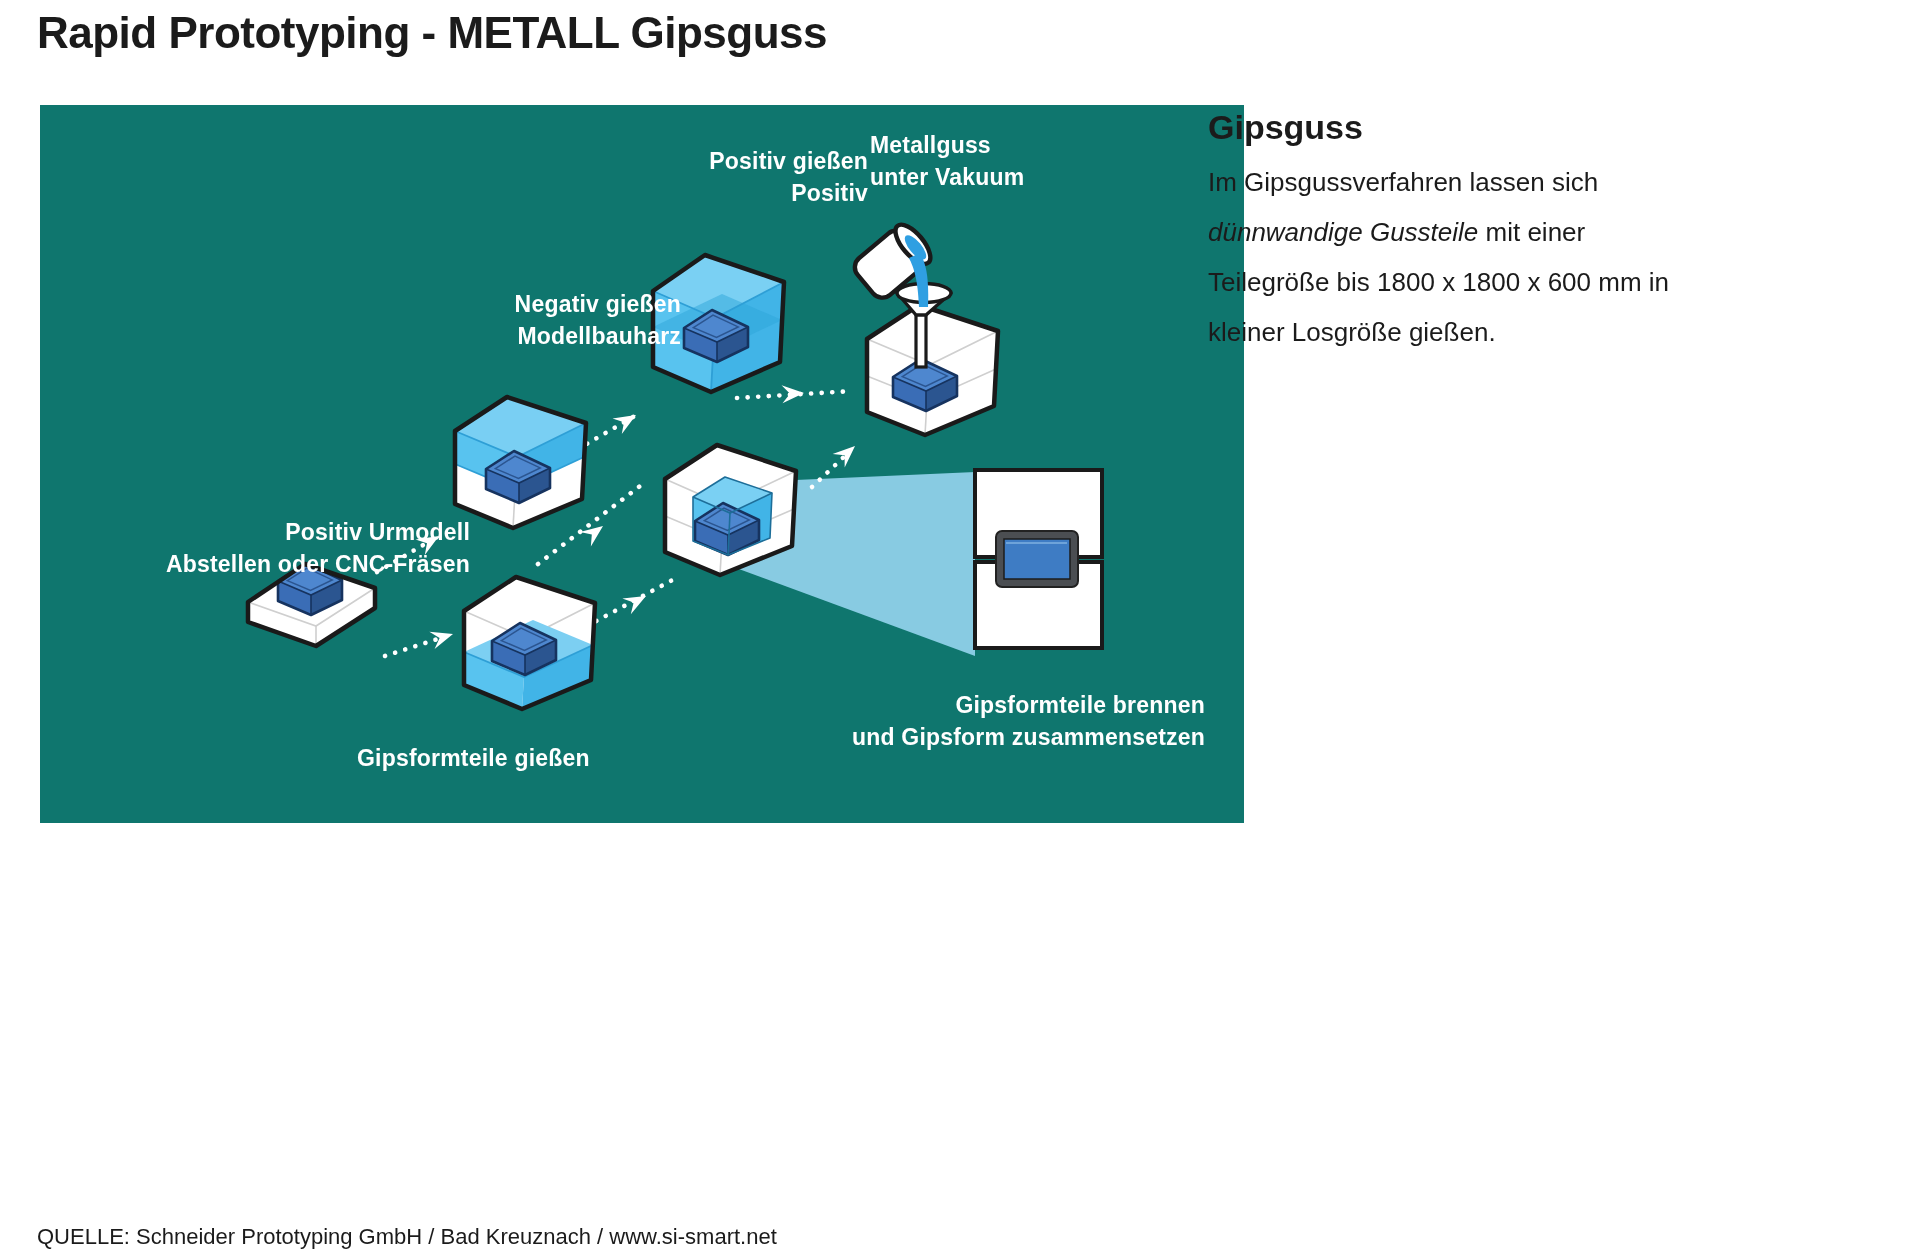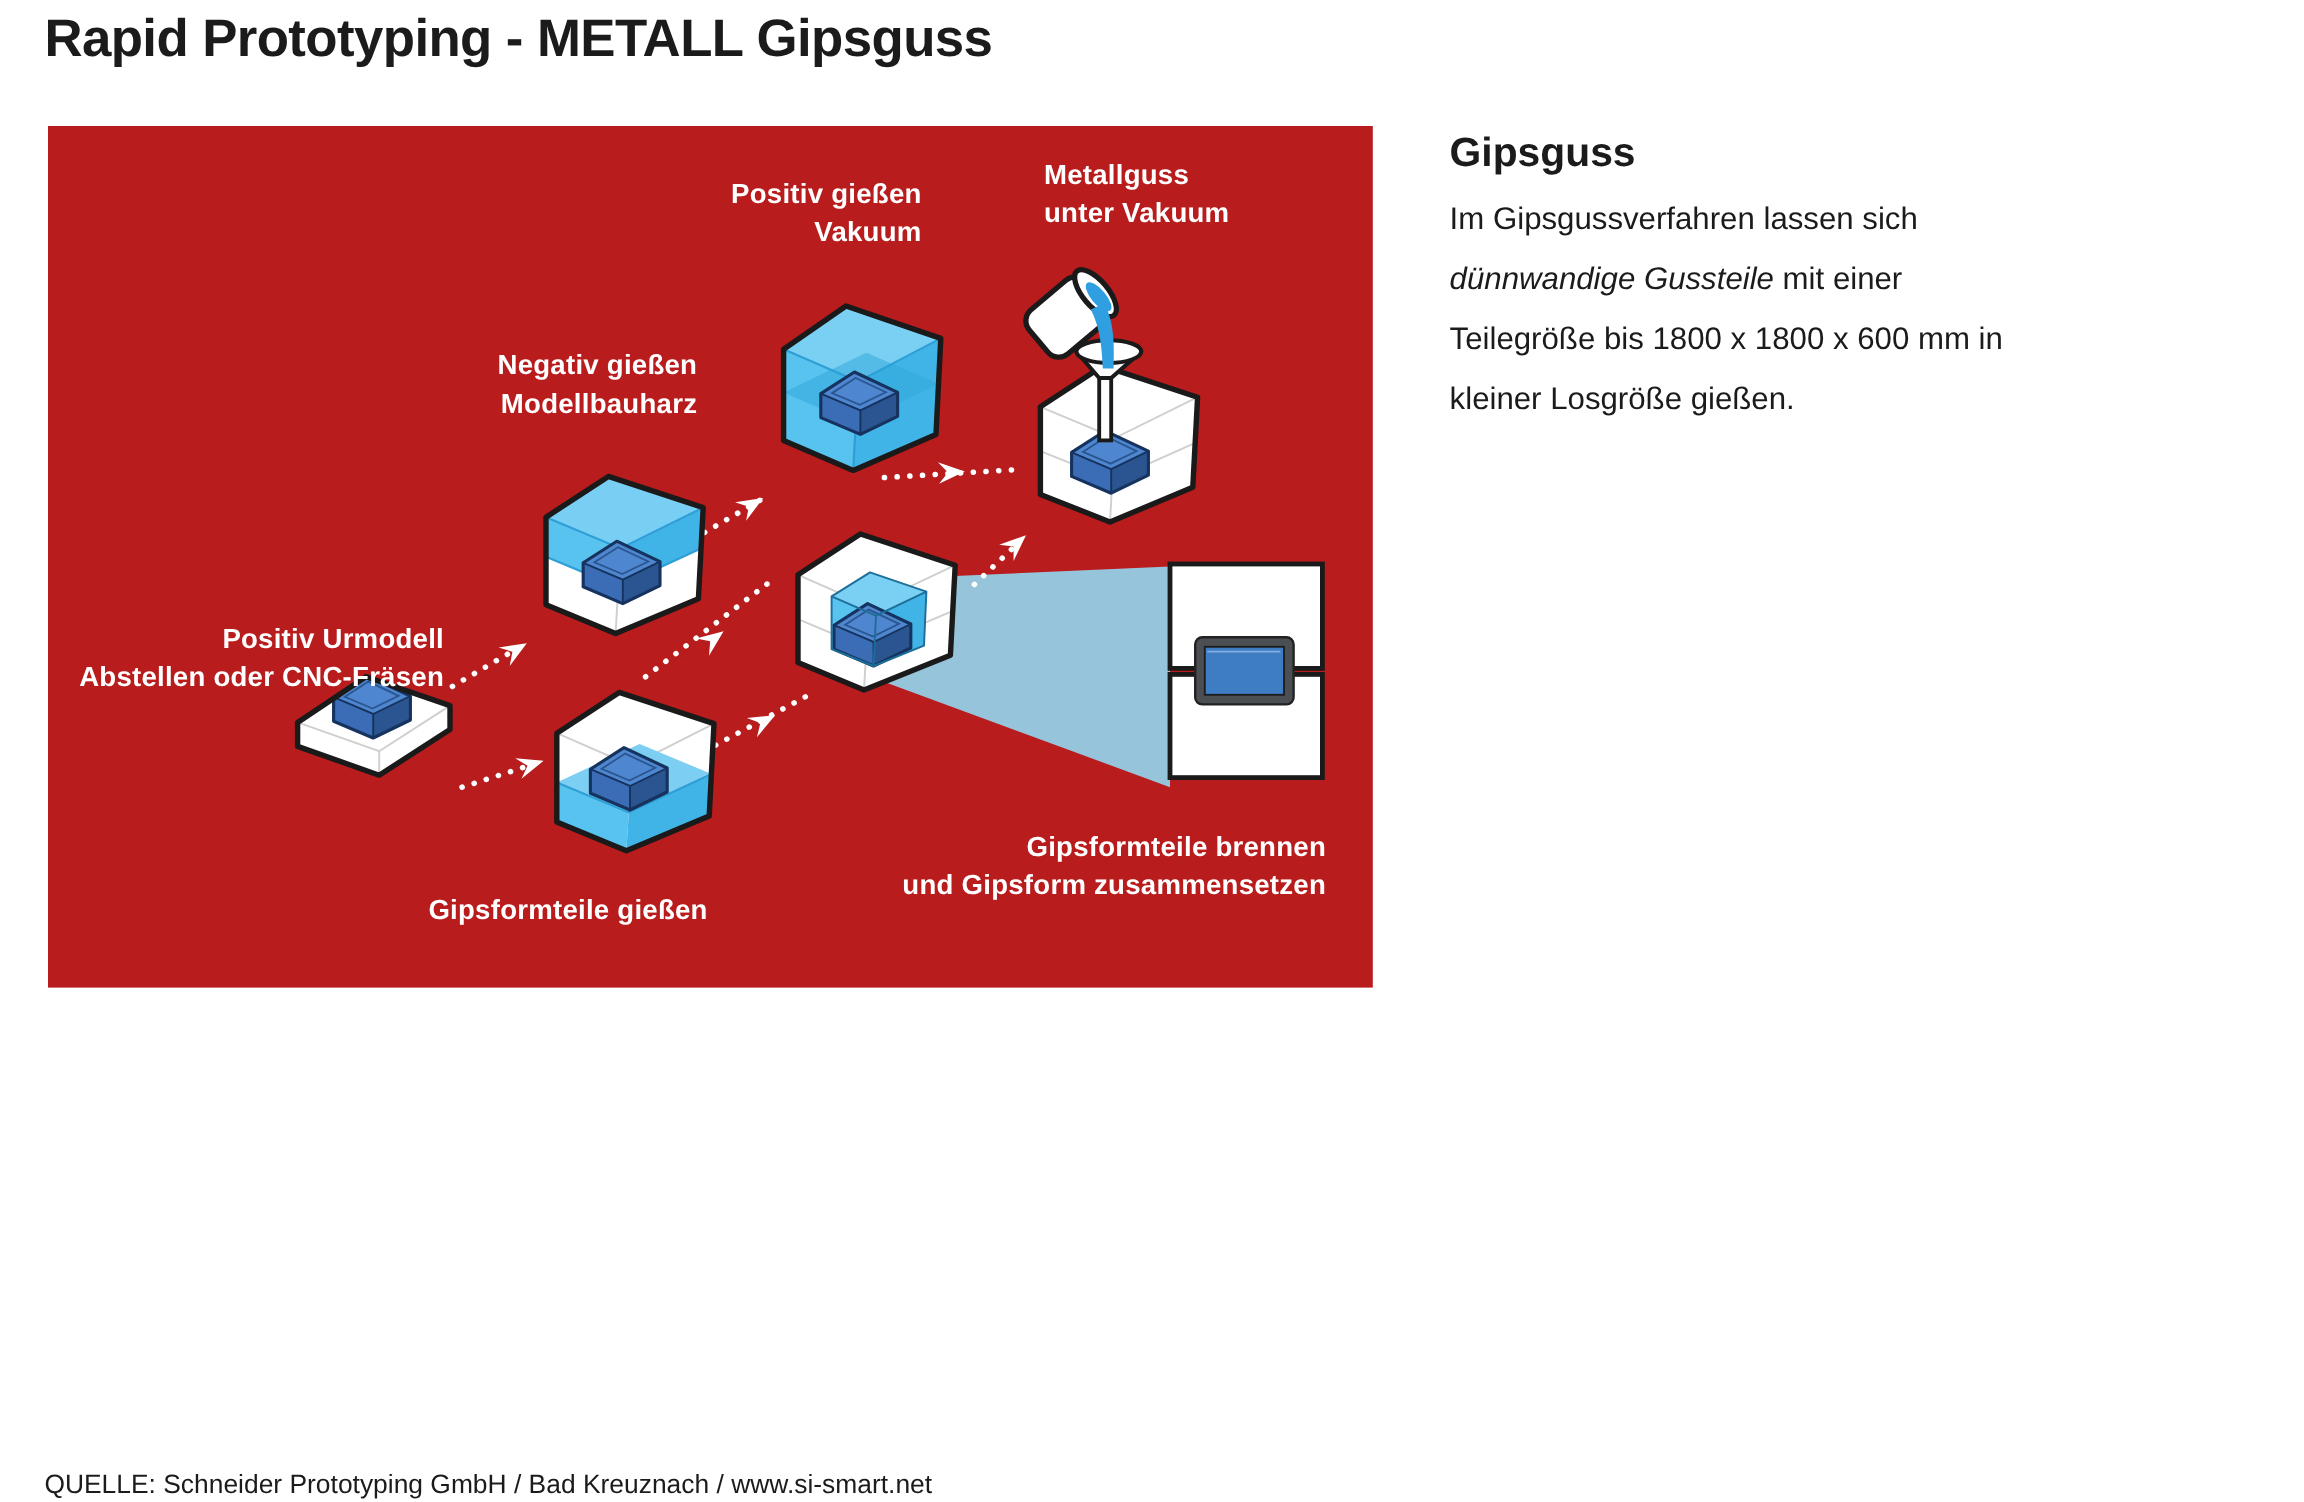--- a/index.html
+++ b/index.html
@@ -5,22 +5,22 @@
   html,body{margin:0;padding:0;}
   body{
     width:1920px;height:1252px;position:relative;overflow:hidden;
     background:#ffffff;font-family:"Liberation Sans",sans-serif;color:#1b1b1b;
   }
   .title{
     position:absolute;left:37px;top:8px;font-size:44px;font-weight:700;
     letter-spacing:-0.5px;white-space:nowrap;
   }
   .stage{
-    position:absolute;left:40px;top:105px;width:1104px;height:718px;
-    background:#b91c1c;
+    position:absolute;left:40px;top:105px;width:1204px;height:718px;
+    background:#0f766e;
   }
   .stage svg{position:absolute;left:0;top:0;}
   .dlabel{
     position:absolute;color:#ffffff;font-weight:700;font-size:23px;
     line-height:32px;white-space:nowrap;letter-spacing:0.2px;
   }
   .dlabel.r{text-align:right;}
   .panel{position:absolute;left:1208px;top:108px;width:700px;}
   .panel .h{font-size:34px;font-weight:700;margin:0 0 10px 0;}
   .panel .bl{font-size:26px;line-height:50px;}
@@ -152,21 +152,21 @@
         <rect x="-36" y="-24" width="62" height="48" rx="12" fill="#ffffff" stroke="#1a1a1a" stroke-width="4.4"></rect>
         <ellipse cx="26" cy="0" rx="10.5" ry="24" fill="#ffffff" stroke="#1a1a1a" stroke-width="4.4"></ellipse>
         <ellipse cx="26" cy="4" rx="6" ry="15" fill="#2f9fe2"></ellipse>
       </g>
       <path d="M 880,148 C 887,160 889,175 888,202 L 879,202 C 878,175 874,163 869,153 Z" fill="#2f9fe2"></path>
     </g>
   </svg>
 
   <div class="dlabel r" style="right:376px;top:40px;">
     <div>Positiv gießen</div>
-    <div>Vakuum</div>
+    <div>Positiv</div>
   </div>
   <div class="dlabel" style="left:830px;top:24px;">
     <div>Metallguss</div>
     <div>unter Vakuum</div>
   </div>
   <div class="dlabel r" style="right:563px;top:183px;">
     <div>Negativ gießen</div>
     <div>Modellbauharz</div>
   </div>
   <div class="dlabel r" style="right:774px;top:367px;margin-top:44px;">

